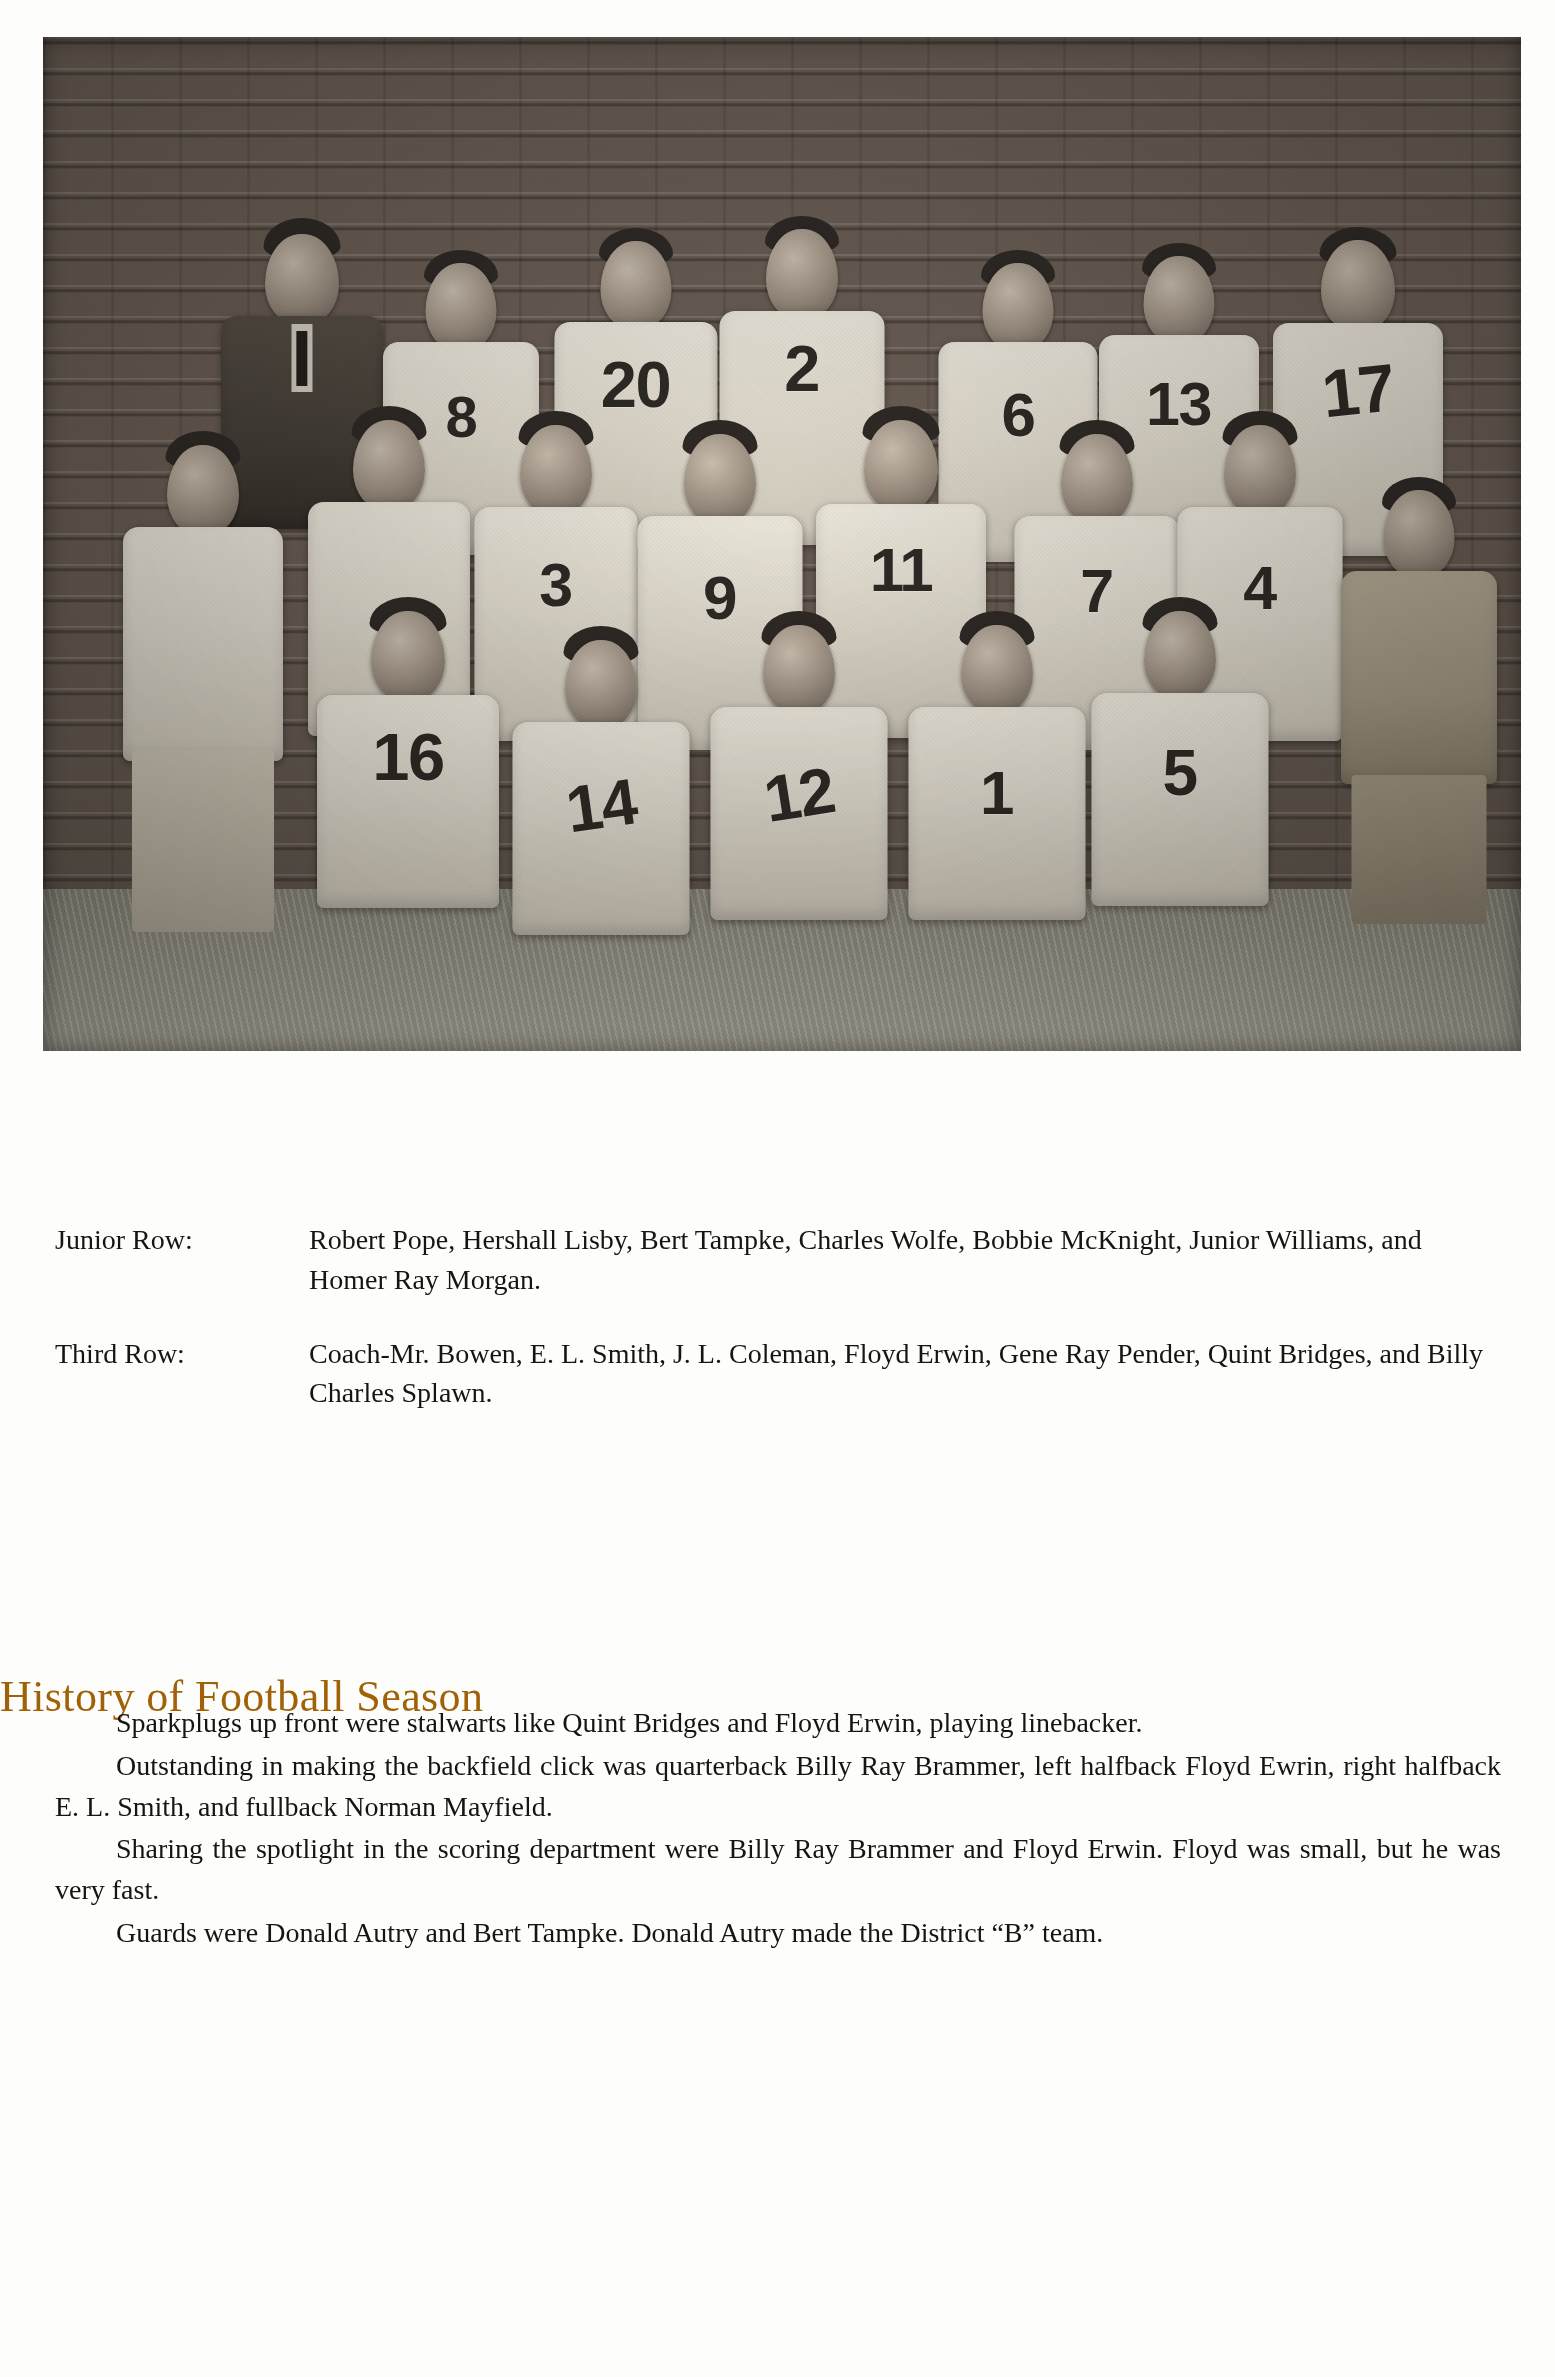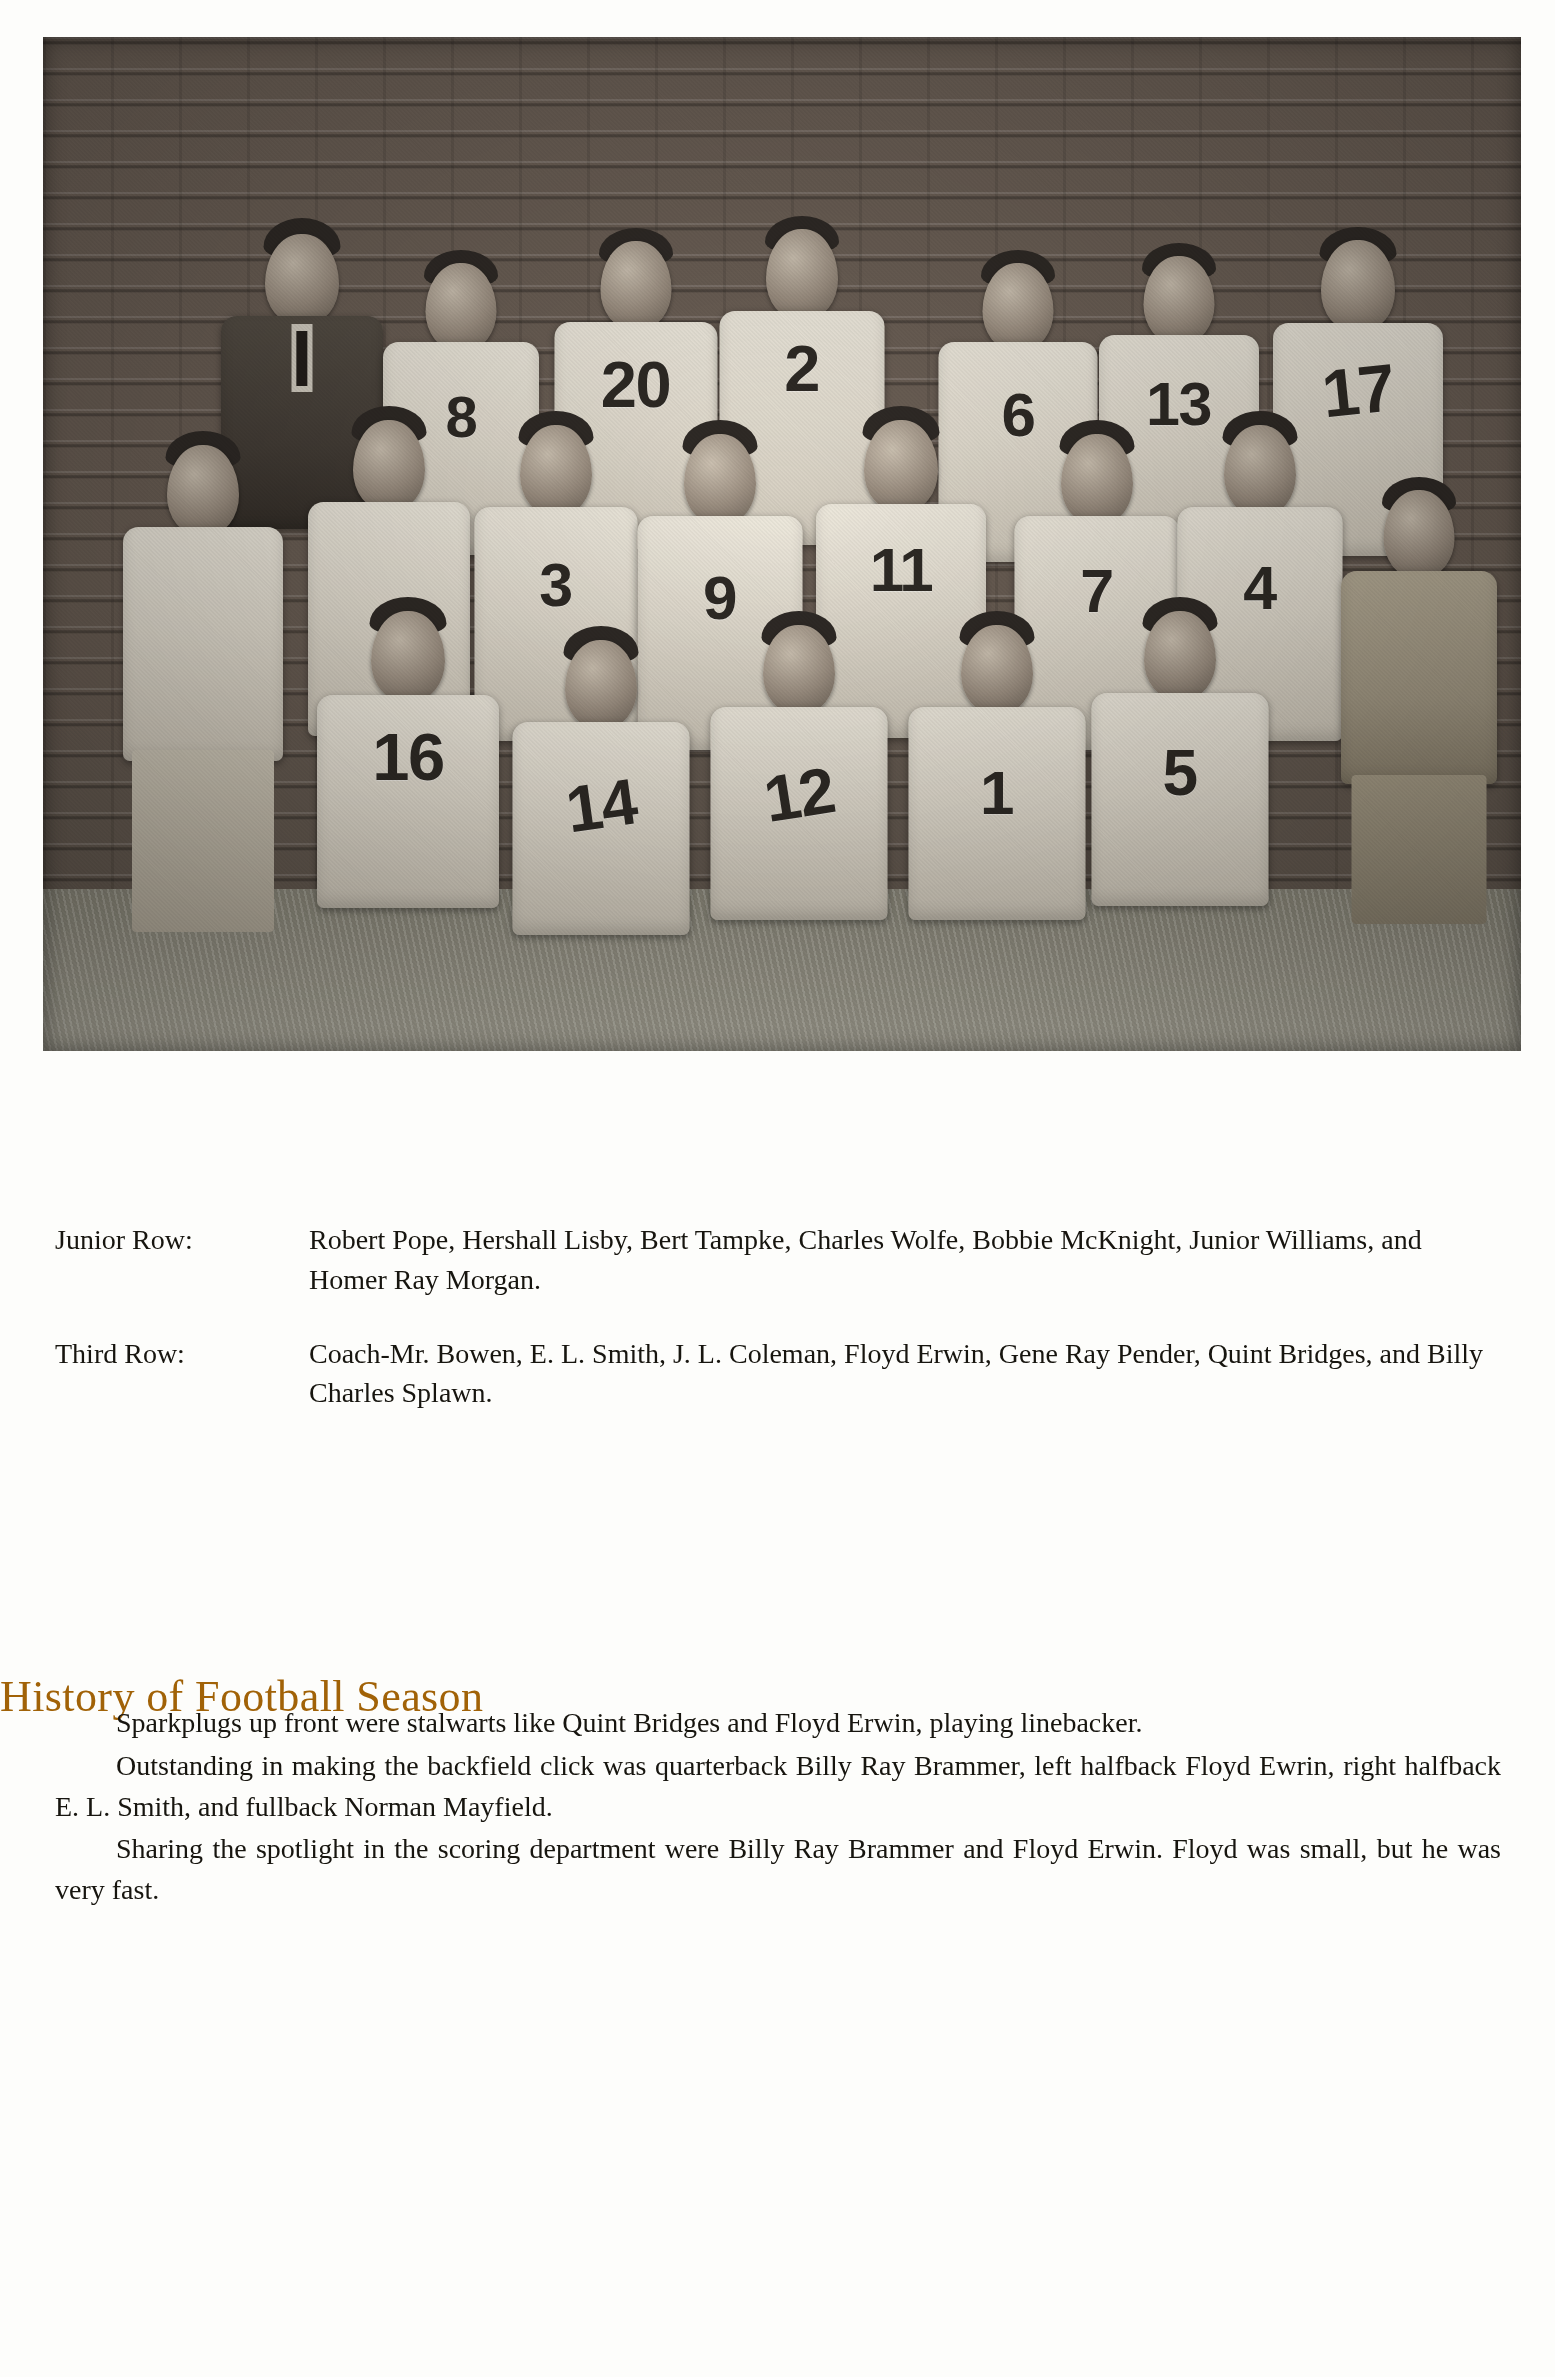--- a/index.html
+++ b/index.html
@@ -383,16 +383,17 @@
     </div>
 
   </div>
 
   <h2 class="history-title">History of Football Season</h2>
 
   <div class="body-copy">
     <p>Sparkplugs up front were stalwarts like Quint Bridges and Floyd Erwin, playing linebacker.</p>
     <p>Outstanding in making the backfield click was quarterback Billy Ray Brammer, left halfback Floyd Ewrin, right halfback E. L. Smith, and fullback Norman Mayfield.</p>
     <p>Sharing the spotlight in the scoring department were Billy Ray Brammer and Floyd Erwin.  Floyd was small, but he was very fast.</p>
+    <p>Guards were Donald Autry and Bert Tampke.  Donald Autry made the District “B” team.</p>
   </div>
 
 </div>
 
 
 </body></html>

